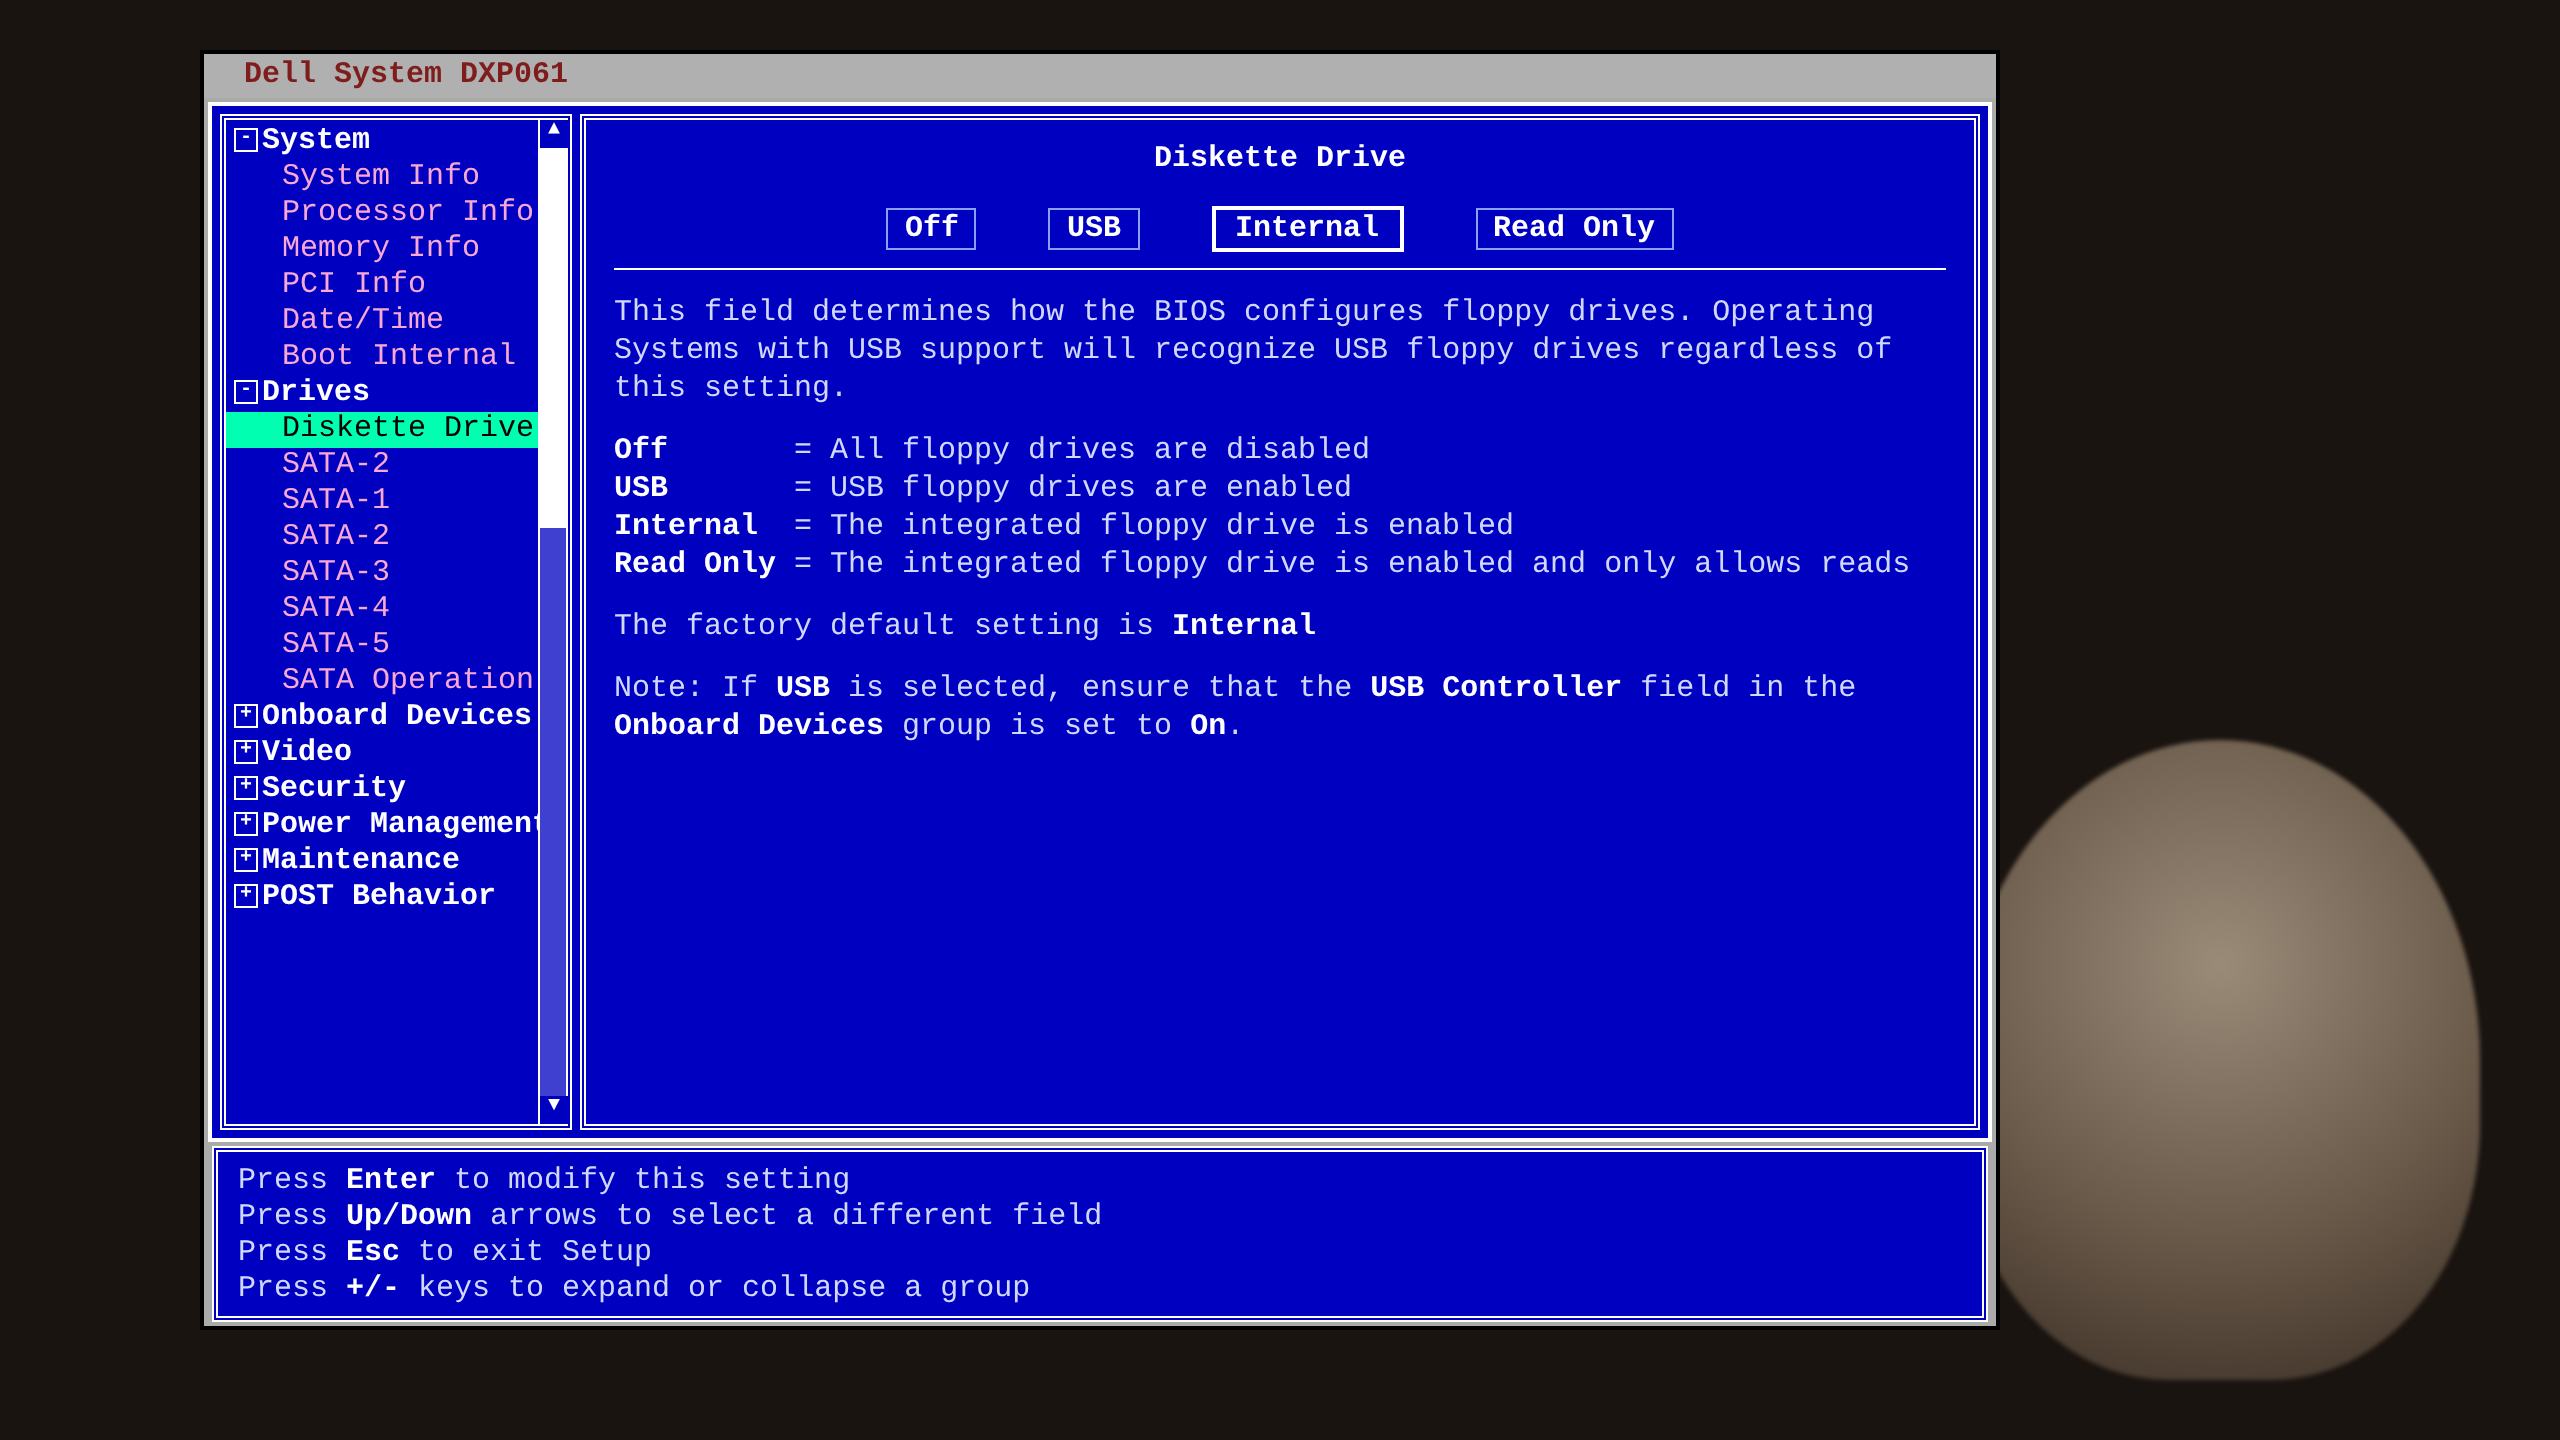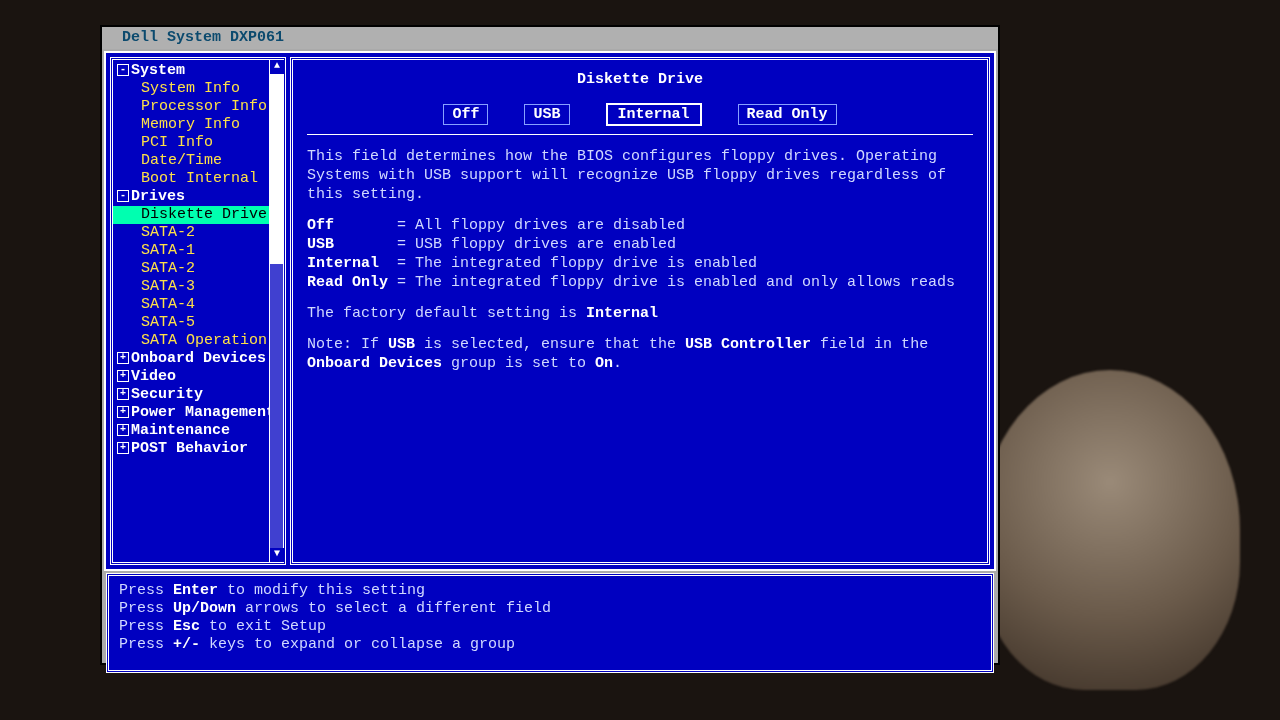--- a/index.html
+++ b/index.html
@@ -20,21 +20,21 @@
     left: 100px;
     top: 25px;
     width: 900px;
     height: 640px;
     background: #aaa;
     border: 2px solid #000;
   }
   .title-bar {
     height: 22px;
     background: #b0b0b0;
-    color: #0c4a6e;
+    color: #7f1d1d;
     padding-left: 20px;
     line-height: 22px;
   }
   .main-area {
     display: flex;
     height: 520px;
     background: #0000c0;
     border: 2px double #fff;
     margin: 2px;
   }
@@ -88,21 +88,21 @@
     display: inline-block;
     width: 12px;
     height: 12px;
     border: 1px solid #fff;
     text-align: center;
     line-height: 10px;
     font-size: 10px;
     margin-right: 2px;
     vertical-align: middle;
   }
-  .nav-sub { padding-left: 28px; color: #fde047; font-weight: normal;}
+  .nav-sub { padding-left: 28px; color: #f9a8d4; font-weight: normal;}
   .nav-selected { background: #00ffb0; color: #000; }
   .content-panel {
     flex: 1;
     border: 3px double #fff;
     margin: 4px 4px 4px 0;
     padding: 10px 14px;
     line-height: 19px;
   }
   .content-title { text-align: center; margin-bottom: 14px; }
   .options-row { text-align: center; margin-bottom: 8px; }
@@ -121,21 +121,21 @@
     border: none;
     border-top: 1px solid #fff;
     margin: 8px 0 12px 0;
   }
   .help-text { font-weight: normal; color: #d0d8ff; }
   .help-text strong { color: #fff; font-weight: bold; }
   .def-row { display: flex; font-weight: normal; color: #d0d8ff;}
   .def-row .k { width: 90px; color: #fff; font-weight: bold;}
   .def-row .eq { width: 18px; }
   .footer {
-    height: 100px;
+    height: 88px;
     background: #0000c0;
     border: 3px double #fff;
     margin: 0 4px 4px 4px;
     padding: 6px 10px;
     line-height: 18px;
     font-weight: normal;
     color: #d0d8ff;
   }
   .footer strong { color: #fff; font-weight: bold; }
   

